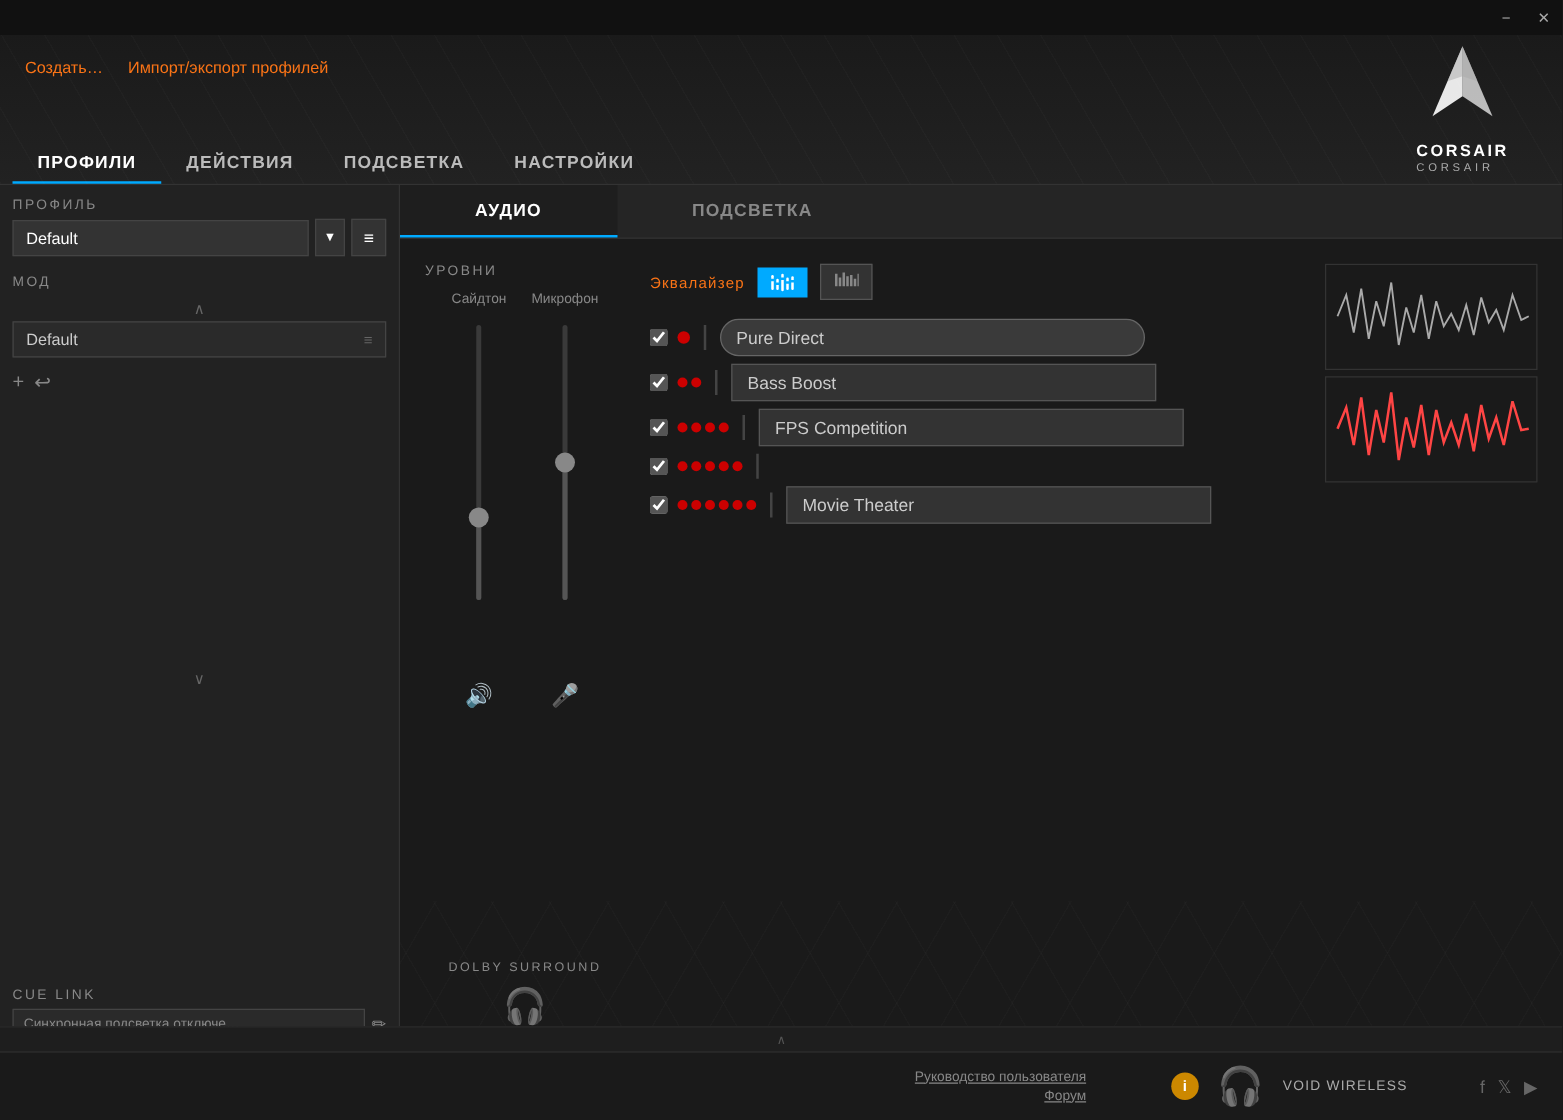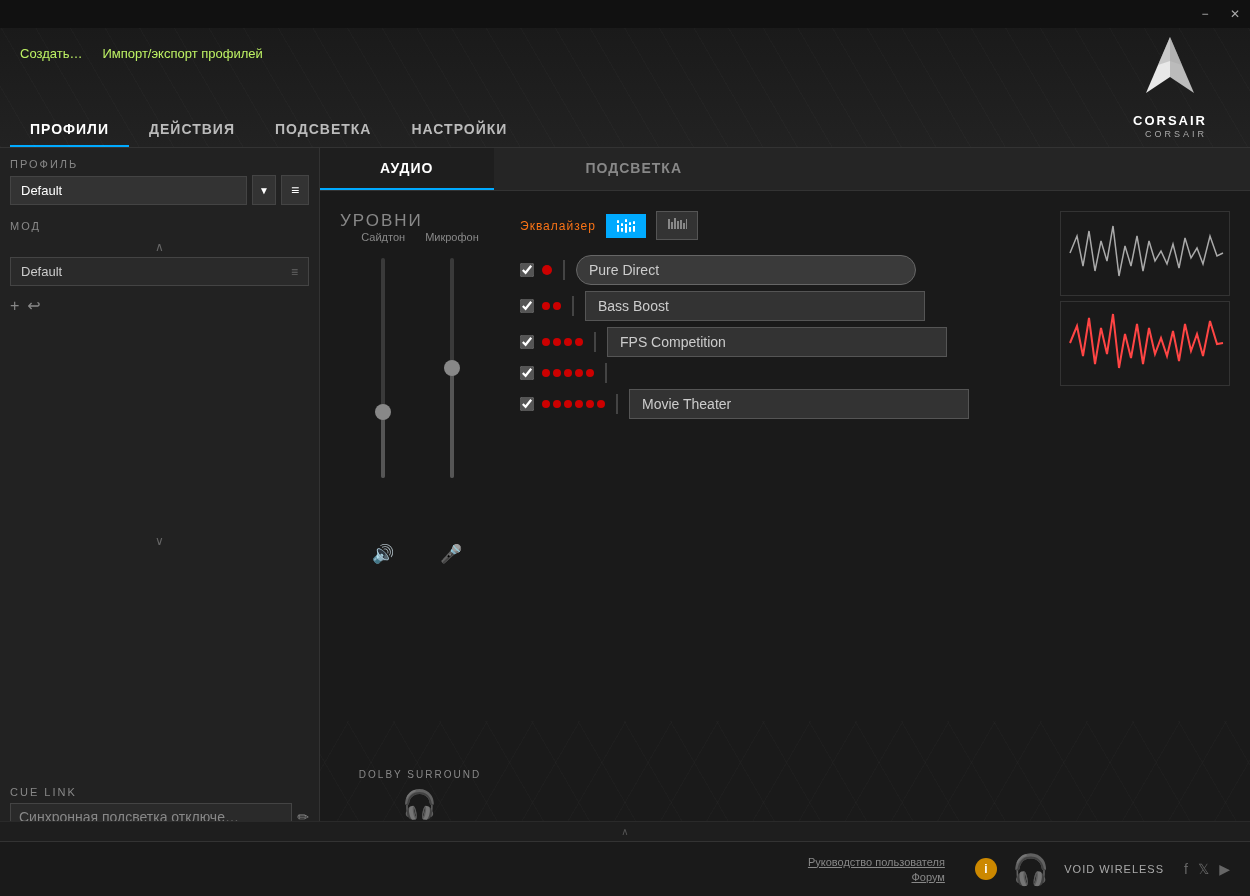--- a/index.html
+++ b/index.html
@@ -103,21 +103,21 @@
       top: 28px;
       left: 0;
       height: 50px;
       display: flex;
       align-items: center;
       padding-left: 20px;
       gap: 20px;
       z-index: 20;
     }
     .sub-link {
-      color: #bef264;
+      color: #f97316;
       font-size: 13px;
       cursor: pointer;
       text-decoration: none;
     }
 
     
     .main-content {
       position: absolute;
       top: 148px;
       left: 0;
@@ -237,21 +237,21 @@
       gap: 5px;
       margin-top: 5px;
     }
 
     .cue-link-select {
       flex: 1;
       background: #2a2a2a;
       border: 1px solid #444;
       color: #888;
       padding: 5px 8px;
-      font-size: 14px;
+      font-size: 11px;
       appearance: none;
     }
 
     .cue-edit-btn {
       background: none;
       border: none;
       color: #888;
       cursor: pointer;
       font-size: 14px;
     }
@@ -270,21 +270,20 @@
       flex: 1;
       display: flex;
       flex-direction: column;
     }
 
     
     .panel-tabs {
       display: flex;
       background: #252525;
       border-bottom: 1px solid #333;
-      gap: 32px;
     }
 
     .panel-tab {
       padding: 12px 60px;
       font-size: 14px;
       font-weight: bold;
       letter-spacing: 1px;
       cursor: pointer;
       color: #888;
       border-bottom: 2px solid transparent;
@@ -306,23 +305,24 @@
 
     
     .levels-section {
       width: 160px;
       display: flex;
       flex-direction: column;
     }
 
     .levels-title {
       color: #888;
-      font-size: 17px;
+      font-size: 11px;
       letter-spacing: 2px;
       text-transform: uppercase;
+      margin-bottom: 10px;
     }
 
     .slider-col {
       display: flex;
       flex-direction: column;
       align-items: center;
       gap: 5px;
     }
 
     .slider-label {
@@ -485,20 +485,21 @@
       left: 0;
       right: 0;
       height: 55px;
       background: #1a1a1a;
       border-top: 1px solid #333;
       display: flex;
       align-items: center;
       justify-content: flex-end;
       padding: 16px 20px;
       z-index: 10;
+      gap: 38px;
     }
 
     .bottom-links {
       display: flex;
       flex-direction: column;
       align-items: flex-end;
       gap: 3px;
     }
 
     .bottom-link {
@@ -653,21 +654,21 @@
 
   <div class="logo-area">
     <svg class="corsair-logo" viewBox="0 0 100 100">
 
       <g fill="#fff">
         <polygon points="50,5 50,55 20,75" opacity="0.9"></polygon>
         <polygon points="50,5 50,55 80,75" opacity="0.7"></polygon>
         <polygon points="50,5 35,40 50,35 65,40" opacity="0.5" fill="#aaa"></polygon>
       </g>
     </svg>
-    <div style="text-align:right; line-height:1.2;">
+    <div style="text-align:left; line-height:1.2;">
       <div style="color:#fff; font-size:13px; font-weight:bold; letter-spacing:2px;">CORSAIR</div>
       <div style="color:#aaa; font-size:9px; letter-spacing:3px;">CORSAIR</div>
     </div>
   </div>
 </div>
 
 <div class="sub-header">
   <span class="sub-link">Создать…</span>
   <span class="sub-link">Импорт/экспорт профилей</span>
 </div>

